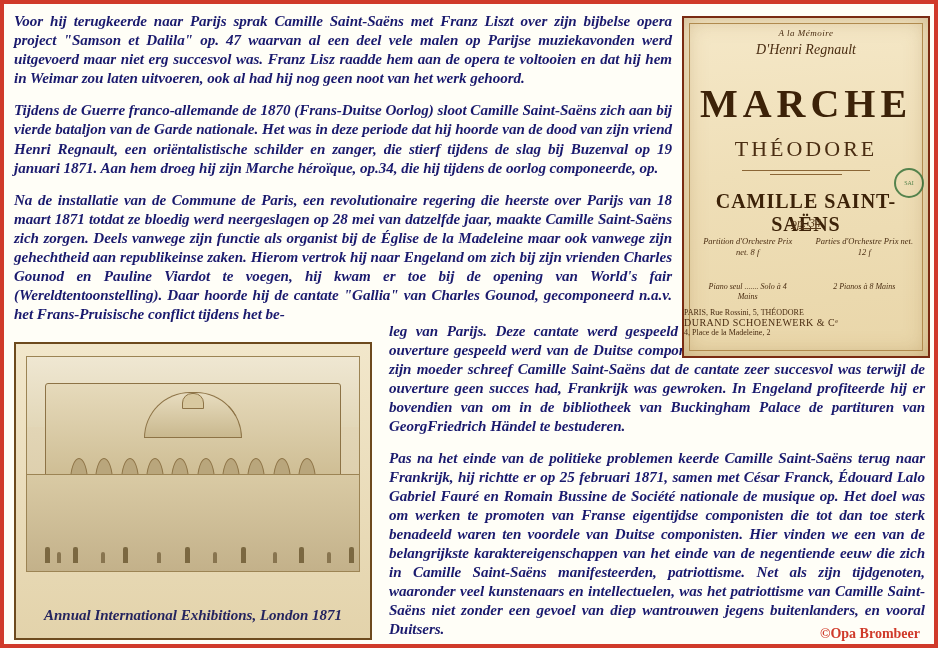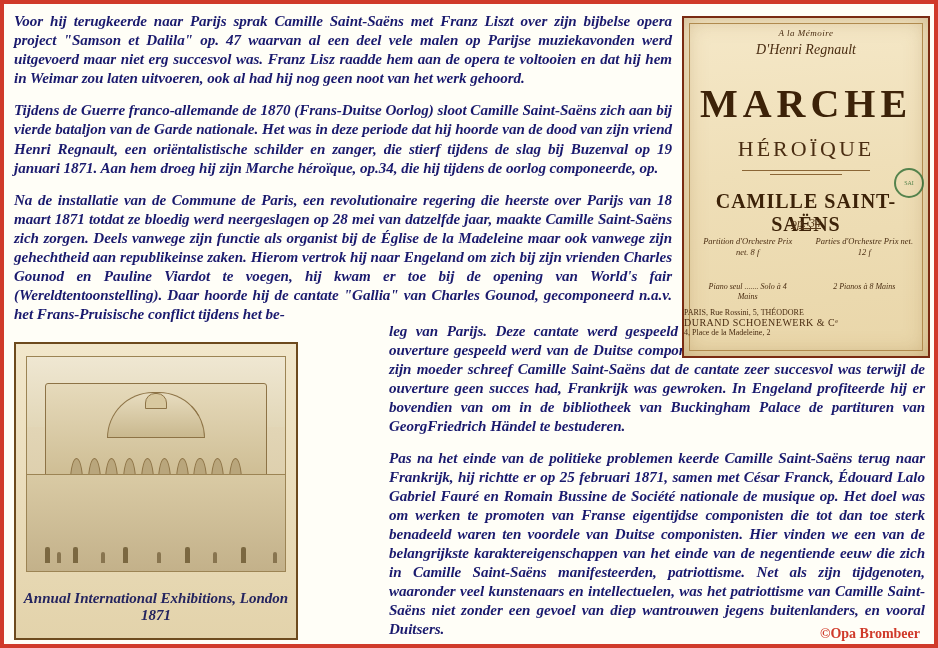--- a/index.html
+++ b/index.html
@@ -142,21 +142,21 @@
     border: 2px solid #2f6d34; color: #2f6d34;
     font-size: 6px; display: flex; align-items: center; justify-content: center;
     opacity: .8;
   }
 
   
   .engraving {
     position: absolute;
     left: 10px;
     top: 338px;
-    width: 284px;
+    width: 358px;
     height: 298px;
     border: 2px solid #6d4a1e;
     background: #efe2c2;
     box-sizing: border-box;
     overflow: hidden;
   }
   .eng-pad {
     position: absolute; inset: 0;
     background: linear-gradient(180deg,#f2e7cb 0%, #e9dbb8 60%, #e3d3ab 100%);
   }
@@ -244,21 +244,21 @@
     <div class="lower">
       <p class="para">leg van Parijs. Deze cantate werd gespeeld in hetzelfde programma waarin een ouverture gespeeld werd van de Duitse componist Ferdinand Hiller. In een brief aan zijn moeder schreef Camille Saint-Saëns dat de cantate zeer succesvol was terwijl de ouverture geen succes had, Frankrijk was gewroken. In Engeland profiteerde hij er bovendien van om in de bibliotheek van Buckingham Palace de partituren van GeorgFriedrich Händel te bestuderen.</p>
       <p class="para">Pas na het einde van de politieke problemen keerde Camille Saint-Saëns terug naar Frankrijk, hij richtte er op 25 februari 1871, samen met César Franck, Édouard Lalo Gabriel Fauré en Romain Bussine de Société nationale de musique op. Het doel was om werken te promoten van Franse eigentijdse componisten die tot dan toe sterk benadeeld waren ten voordele van Duitse componisten.  Hier vinden we een van de belangrijkste karaktereigenschappen van het einde van de negentiende eeuw die zich in Camille Saint-Saëns manifesteerden, patriottisme. Net als zijn tijdgenoten, waaronder veel kunstenaars en intellectuelen, was het patriottisme van Camille Saint-Saëns niet zonder een gevoel van diep wantrouwen jegens buitenlanders, en vooral Duitsers.</p>
     </div>
 
     <div class="sheet">
       <div class="sh-inner"></div>
       <div class="sh-line sh-memoire">A la Mémoire</div>
       <div class="sh-line sh-dedic">D'Henri Regnault</div>
       <div class="sh-line sh-title">MARCHE</div>
-      <div class="sh-line sh-sub">HÉROÏQUE</div>
+      <div class="sh-line sh-sub">THÉODORE</div>
       <div class="sh-rule"></div>
       <div class="sh-rule2"></div>
       <div class="sh-line sh-composer">CAMILLE SAINT-SAËNS</div>
       <div class="sh-line sh-opus">op. 34</div>
       <div class="sh-cols">
         <div>Partition d'Orchestre
 Prix net. 8 f</div>
         <div>Parties d'Orchestre
 Prix net. 12 f</div>
       </div>

